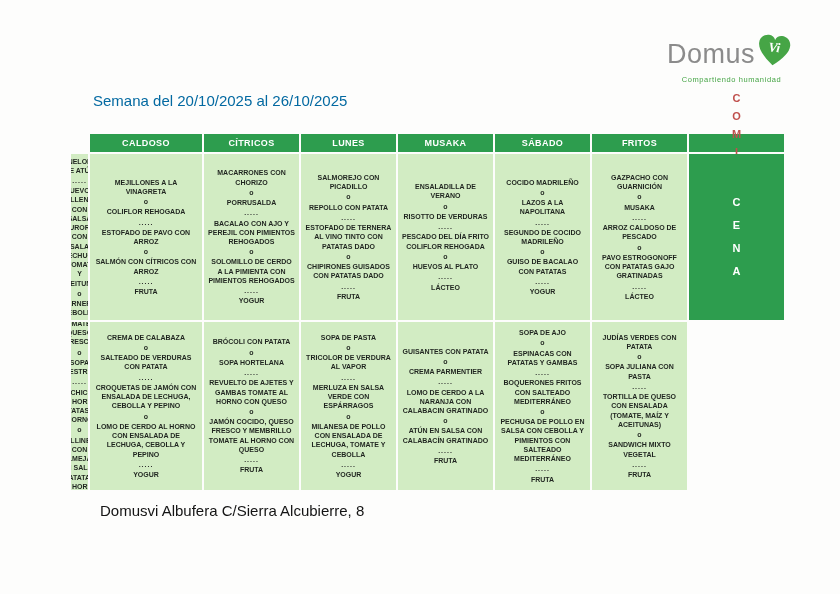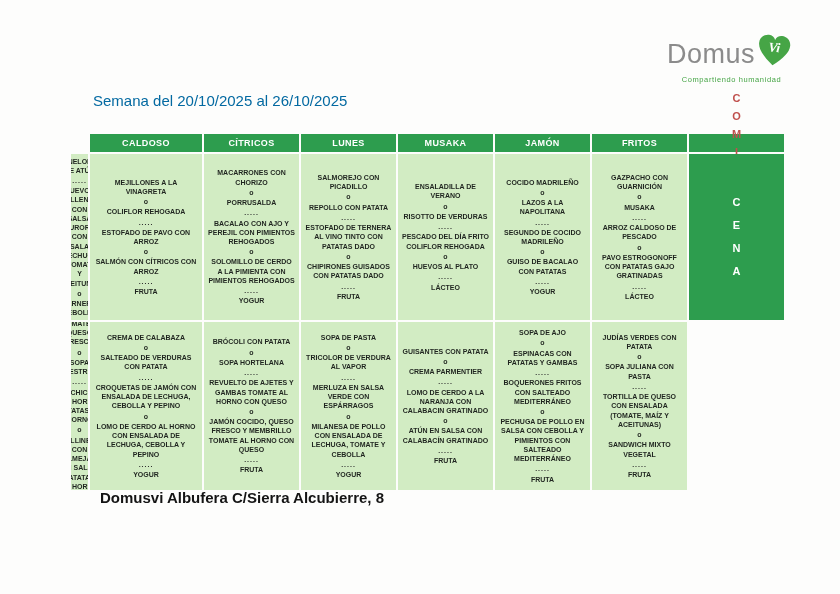--- a/index.html
+++ b/index.html
@@ -24,22 +24,22 @@
     font-size:7.5px; color:var(--logo-green,#46a546);
     letter-spacing:0.6px; margin-top:2px; text-align:center; padding-left:4px;
   }
 
   
   .title {
     position:absolute; left:93px; top:92px;
     font-size:15px; font-weight:normal; color:#0369a1;
   }
   .footer {
-    position:absolute; left:100px; top:489px;
-    font-size:15px; font-weight:bold; color:#141414;text-align:center;
+    position:absolute; left:100px; top:502px;
+    font-size:15px; font-weight:normal; color:#141414;text-align:center;
   }
 
   
   .menu-table {
     position:absolute; left:71px; top:134px;
     display:grid;
     grid-template-columns:17px 112px repeat(6, 95px);
     grid-template-rows:18px 166px 168px;
     gap:2px;
   }
@@ -87,21 +87,21 @@
   </div>
 
   <div class="title">Semana del 20/10/2025 al 26/10/2025</div>
 
   <div class="menu-table">
       <div class="corner"></div>
       <div class="day-header">CALDOSO</div>
       <div class="day-header">CÍTRICOS</div>
       <div class="day-header">LUNES</div>
       <div class="day-header">MUSAKA</div>
-      <div class="day-header">JAMÓN</div>
+      <div class="day-header">SÁBADO</div>
       <div class="day-header">FRITOS</div>
       <div class="meal-label meal-comida">
         <span>C</span>
         <span>O</span>
         <span>M</span>
         <span>I</span>
         <span>D</span>
         <span>A</span>
       </div>
       <div class="menu-cell">

